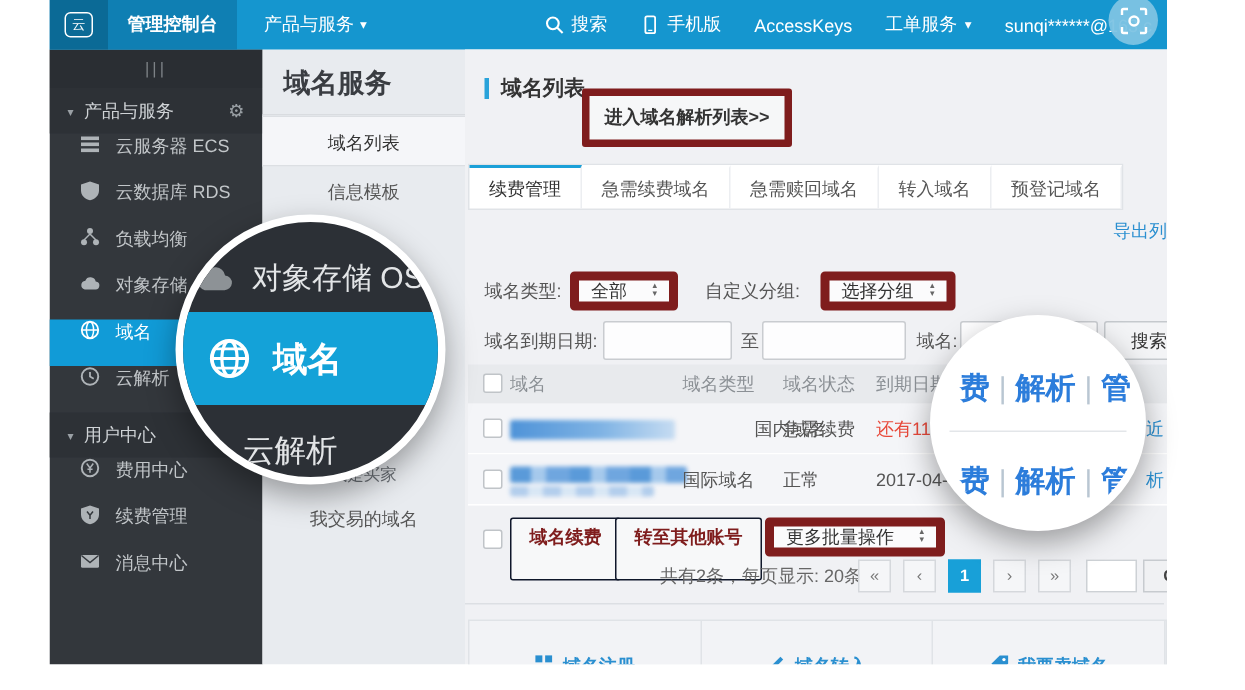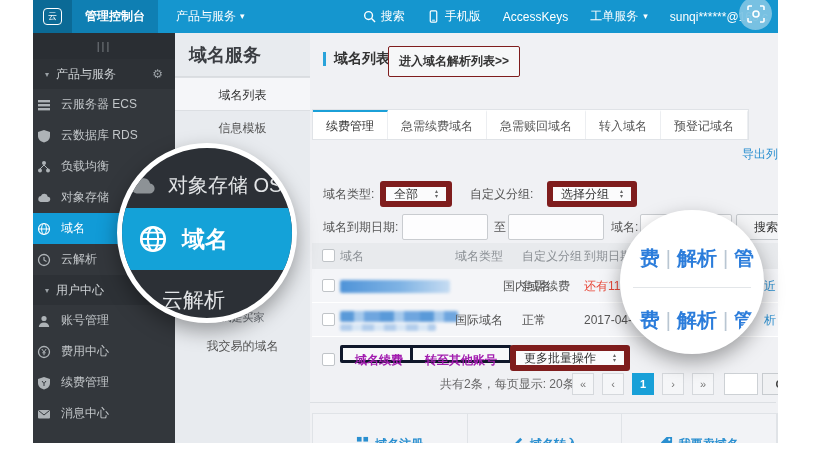--- a/index.html
+++ b/index.html
@@ -22,40 +22,40 @@
 
   
   .cbody { display:flex; height:410px; }
 
   
   .sidebar { width:142px; background:#33373c; color:#c2c6c9; font-size:12px; flex:none; }
   .sb-collapse { height:26px; background:#2a2e33; color:#7d8287; text-align:center; line-height:26px; letter-spacing:2px; font-size:11px; }
   .sb-header { height:30px; background:#2d3136; display:flex; align-items:center; padding:0 12px; gap:7px; color:#cfd3d6; }
   .sb-header .gear { margin-left:auto; color:#9aa0a5; font-size:12px; }
   .sb-header .hcaret { font-size:8px; color:#9aa0a5; }
-  .sb-item { height:31px; display:flex; align-items:center; padding:0 4px; gap:10px; }
+  .sb-item { height:31px; display:flex; align-items:flex-start; padding:0 20px; gap:10px; }
   .sb-item svg { flex:none; }
   .sb-item.active { background:#119bd7; color:#fff; }
   .ico { width:14px; height:14px; }
 
   
   .subsidebar { width:135px; background:#e8ebef; flex:none; font-size:12px; color:#555; }
   .ss-title { height:44px; line-height:44px; padding-left:14px; font-weight:bold; color:#3a3d42; font-size:18px; border-bottom:1px solid #d9dce0; }
   .ss-item { height:34px; line-height:34px; text-align:center; }
   .ss-item.active { background:#f5f6f9; border-top:1px solid #dcdfe3; border-bottom:1px solid #dcdfe3; color:#333; }
   .ss-spacer { height:160px; }
   .ss-item.tiny { font-size:11px; color:#6b7076; height:24px; line-height:24px; }
 
   
   .main { flex:1; position:relative; background:#f0f1f4; overflow:hidden; }
   .abs { position:absolute; }
   .title-row { left:13px; top:17px; display:flex; align-items:center; gap:8px; }
   .tbar { width:3px; height:14px; background:#29a3da; display:inline-block; }
   .page-title { font-size:14px; font-weight:bold; color:#333; }
-  .resolve-btn { left:78px; top:13px; border:1px solid #7f1d1d; background:#f6f7f8; border-radius:2px; padding:6px 10px; font-size:12px; font-weight:bold; color:#333; white-space:nowrap; }
+  .resolve-btn { left:78px; top:26px; border:5px solid #7f1d1d; background:#f6f7f8; border-radius:2px; padding:6px 10px; font-size:12px; font-weight:bold; color:#333; white-space:nowrap; }
 
   .tabs { left:2px; top:76px; height:31px; display:flex; background:#fff; border:1px solid #e0e3e7; white-space:nowrap; }
   .tab { padding:0 13px; line-height:29px; font-size:12px; color:#555; border-right:1px solid #eceef1; border-top:2px solid transparent; }
   .tab.active { border-top:2px solid #1ba0d8; color:#333; }
 
   .export-link { left:432px; top:113px; color:#2a8fd0; font-size:12px; white-space:nowrap; }
 
   .flabel { font-size:12px; color:#555; line-height:26px; white-space:nowrap; }
   .select { height:26px; background:#fbfbfc; border:6px solid #7f1d1d; border-radius:3px; font-size:12px; color:#333; display:flex; align-items:center; padding:0 8px; }
   .select .arrows { margin-left:auto; display:flex; flex-direction:column; font-size:6px; line-height:5px; color:#666; padding-left:8px; }
@@ -68,21 +68,21 @@
   .col { position:absolute; white-space:nowrap; }
   .red { color:#e8493a; }
   .frag { color:#2a8fd0; }
   .chip1 { position:absolute; left:28px; top:11px; width:110px; height:13px; border-radius:2px;
            background:linear-gradient(90deg,#4f93d8,#7fb3e4 55%,#c6dcf2); filter:blur(1.5px); }
   .chip2a { position:absolute; left:28px; top:8px; width:118px; height:11px; border-radius:2px;
             background:repeating-linear-gradient(90deg,#5a9ad9 0 14px,#a6c9ec 14px 24px,#6fa6df 24px 40px); filter:blur(1.5px); }
   .chip2b { position:absolute; left:28px; top:21px; width:96px; height:7px; border-radius:2px;
             background:repeating-linear-gradient(90deg,#9cc0e8 0 12px,#cfe2f4 12px 22px); filter:blur(1.5px); opacity:.75; }
 
-  .batch-btn { height:18px; border:3px solid #0f172a; background:#f7f8f9; border-radius:2px; font-size:12px; font-weight:bold; color:#a21caf; line-height:24px; text-align:center; white-space:nowrap; padding:0 12px; }
+  .batch-btn { height:42px; border:1px solid #0f172a; background:#f7f8f9; border-radius:2px; font-size:12px; font-weight:bold; color:#7f1d1d; line-height:24px; text-align:center; white-space:nowrap; padding:0 12px; }
   .psum { font-size:12px; color:#666; white-space:nowrap; }
   .pbox { width:22px; height:22px; border:1px solid #d5d8dc; background:#f5f6f8; color:#777; font-size:11px; text-align:center; line-height:20px; }
   .pbox.on { background:#18a0d8; border-color:#18a0d8; color:#fff; font-weight:bold; }
   .go-input { width:34px; height:22px; background:#fff; border:1px solid #cdd1d5; }
   .go-btn { width:44px; height:22px; border:1px solid #c7cbcf; background:#f0f1f3; font-size:11px; font-weight:bold; color:#444; text-align:center; line-height:20px; }
 
   .bottom-div { left:0; top:369px; width:466px; height:1px; background:#dcdfe3; }
   .fcards { left:2px; top:380px; width:466px; height:40px; display:flex; background:#f2f3f6; border:1px solid #e0e3e7; }
   .fcard { flex:1; border-right:1px solid #e0e3e7; display:flex; align-items:flex-start; justify-content:center; gap:6px; padding-top:22px; color:#2a8fd0; font-size:12px; font-weight:bold; white-space:nowrap; }
 
@@ -196,27 +196,20 @@
             </svg>
           <span>云解析</span>
         </div>
 
         <div class="sb-header">
           <span class="hcaret">▾</span>
           <span>用户中心</span>
         </div>
         <div class="sb-item">
           <svg class="ico" viewBox="0 0 14 14">
-              <circle cx="7" cy="4.5" r="2.6" fill="#aeb3b7"></circle>
-              <path d="M1.8 13 a5.2 4.5 0 0 1 10.4 0 Z" fill="#aeb3b7"></path>
-            </svg>
-          <span>账号管理</span>
-        </div>
-        <div class="sb-item">
-          <svg class="ico" viewBox="0 0 14 14">
               <circle cx="7" cy="7" r="5.5" fill="none" stroke="#aeb3b7" stroke-width="1.3"></circle>
               <path d="M4.8 4 L7 7 L9.2 4 M7 7 V10.2 M5.3 7.8 H8.7" fill="none" stroke="#aeb3b7" stroke-width="1"></path>
             </svg>
           <span>费用中心</span>
         </div>
         <div class="sb-item">
           <svg class="ico" viewBox="0 0 14 14">
               <path d="M7 1 L13 3 V7 C13 10.5 10.5 12.6 7 13.5 C3.5 12.6 1 10.5 1 7 V3 Z" fill="#aeb3b7"></path>
               <path d="M5 5 L7 7.5 L9 5 M7 7.5 V10" fill="none" stroke="#33373c" stroke-width="1"></path>
             </svg>
@@ -279,21 +272,21 @@
         <div class="abs flabel" style="left:184px;top:181px;">至</div>
         <div class="abs tinput" style="left:198px;top:181px;width:96px;"></div>
         <div class="abs flabel" style="left:301px;top:181px;">域名:</div>
         <div class="abs tinput" style="left:330px;top:181px;width:92px;"></div>
         <div class="abs search-btn" style="left:426px;top:181px;width:60px;">搜索</div>
 
         <div class="abs thead">
           <div class="col cb" style="left:10px;top:6px;"></div>
           <div class="col" style="left:28px;">域名</div>
           <div class="col" style="left:143px;font-family:Liberation Serif, serif;">域名类型</div>
-          <div class="col" style="left:210px;">自定义分组</div>
+          <div class="col" style="left:210px;">域名状态</div>
           <div class="col" style="left:272px;">到期日期</div>
         </div>
 
         <div class="abs trow" style="top:236px;">
           <div class="col cb" style="left:10px;top:10px;"></div>
           <div class="chip1"></div>
           <div class="col" style="left:143px;margin-left:48px;">国内域名</div>
           <div class="col" style="left:210px;">急需续费</div>
           <div class="col red" style="left:272px;">还有11天</div>
           <div class="col frag" style="left:452px;">近 |</div>

